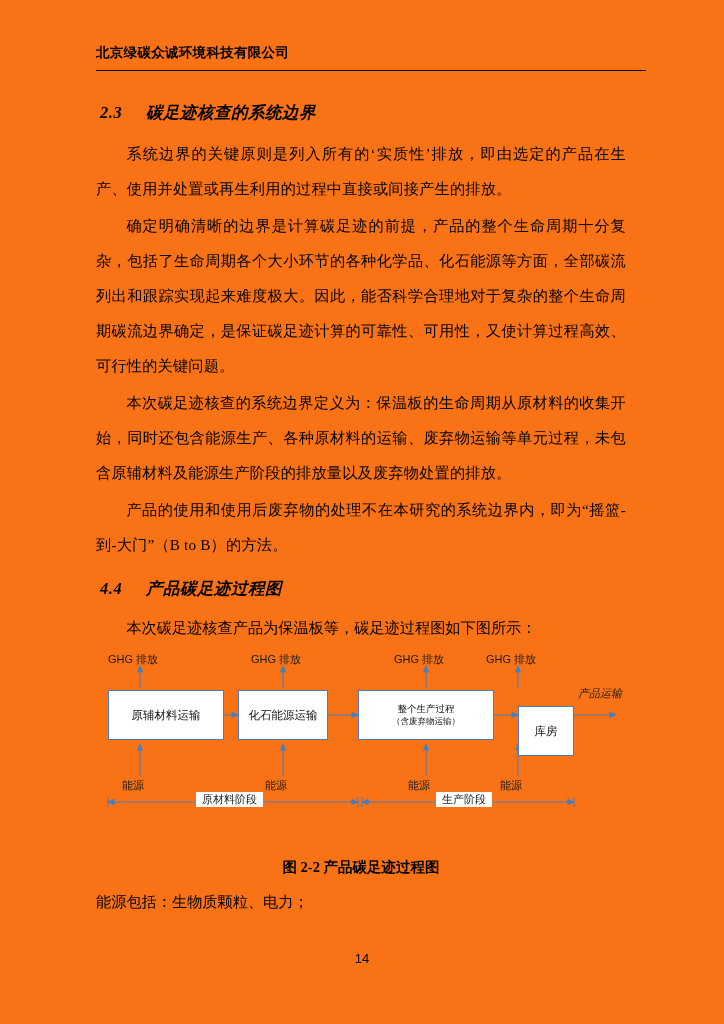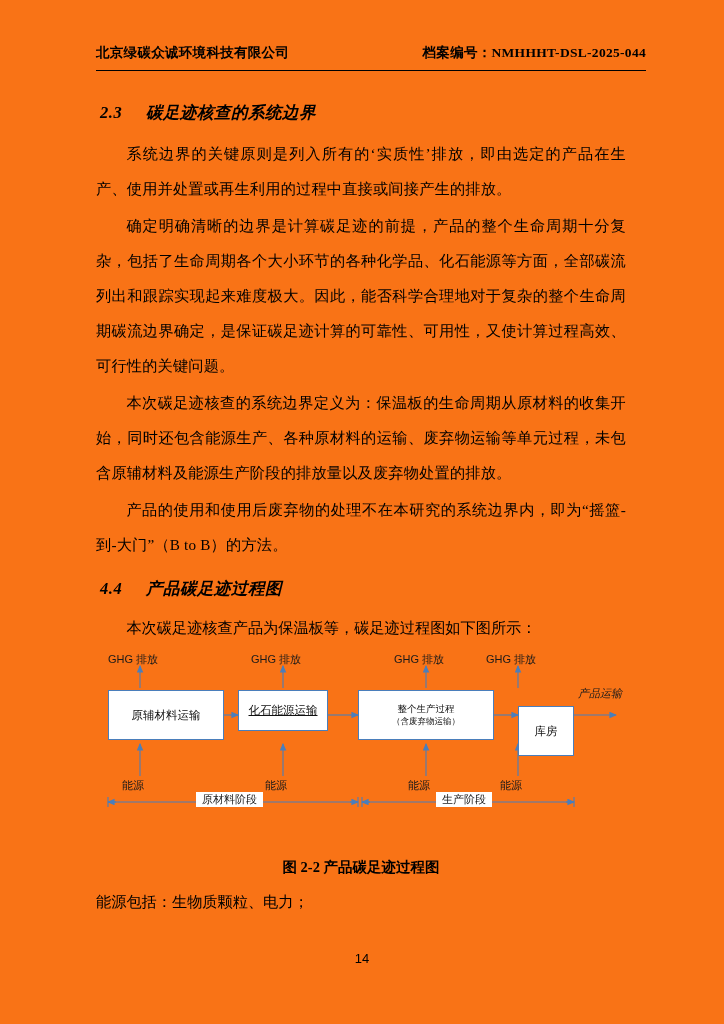--- a/index.html
+++ b/index.html
@@ -135,23 +135,20 @@
     font-family: "Liberation Sans", sans-serif;
   }
 </style>
 </head>
 <body>
 
 <div class="page">
 
   <div class="header">
     <div class="header-left">北京绿碳众诚环境科技有限公司</div>
-    <div class="header-right">
-      <span>档案编号：</span><span>NMHHHT-DSL-2025-044</span>
-    </div>
   </div>
   <div class="header-rule"></div>
 
   <div class="content">
 
     <h2 class="sec">
       <span class="num">2.3</span><span>碳足迹核查的系统边界</span>
     </h2>
 
     <p class="para">系统边界的关键原则是列入所有的‘实质性’排放，即由选定的产品在生产、使用并处置或再生利用的过程中直接或间接产生的排放。</p>
@@ -205,21 +202,21 @@
           <path d="M470,150 L478,150" marker-end="url(#ah2)"></path>
         </g>
       </svg>
 
       <div class="dg-label" style="left:12px; top:0px;">GHG 排放</div>
       <div class="dg-label" style="left:155px; top:0px;">GHG 排放</div>
       <div class="dg-label" style="left:298px; top:0px;">GHG 排放</div>
       <div class="dg-label" style="left:390px; top:0px;">GHG 排放</div>
 
       <div class="dg-box" style="left:12px; top:38px; width:116px; height:50px;">原辅材料运输</div>
-      <div class="dg-box" style="left:142px; top:38px; width:90px; height:41px;text-decoration:underline;">化石能源运输</div>
+      <div class="dg-box" style="left:142px; top:38px; width:90px; height:50px;">化石能源运输</div>
 
       <div class="dg-box small" style="left:262px; top:38px; width:136px; height:50px; flex-direction:column;">
         <span>整个生产过程</span>
         <span class="sub">（含废弃物运输）</span>
       </div>
 
       <div class="dg-box" style="left:422px; top:38px; width:56px; height:50px;margin-top:16px;">库房</div>
 
       <div class="dg-label" style="left:482px; top:34px; font-style:italic;">产品运输</div>
 

